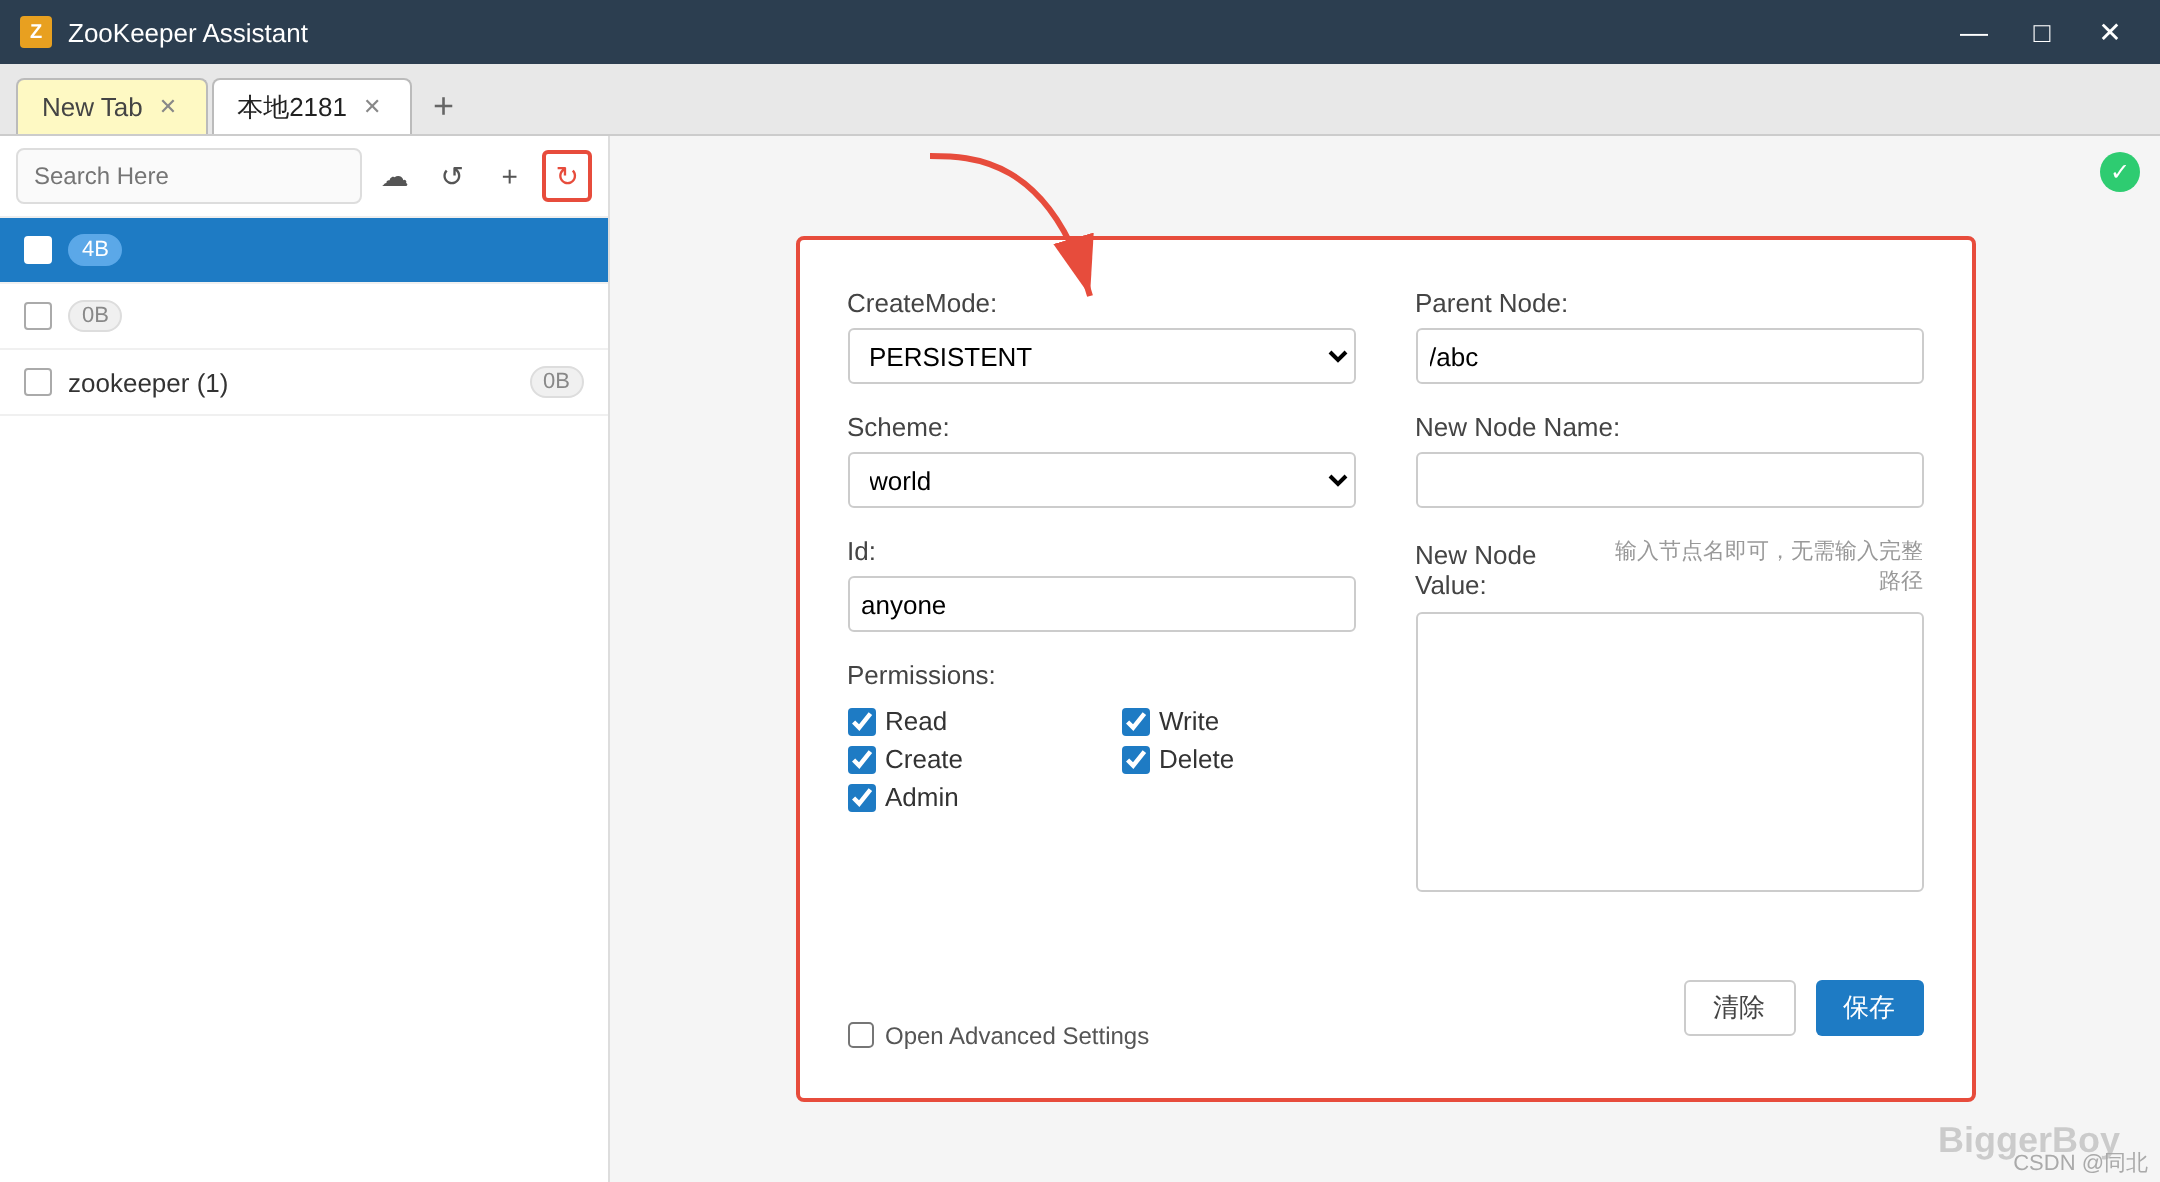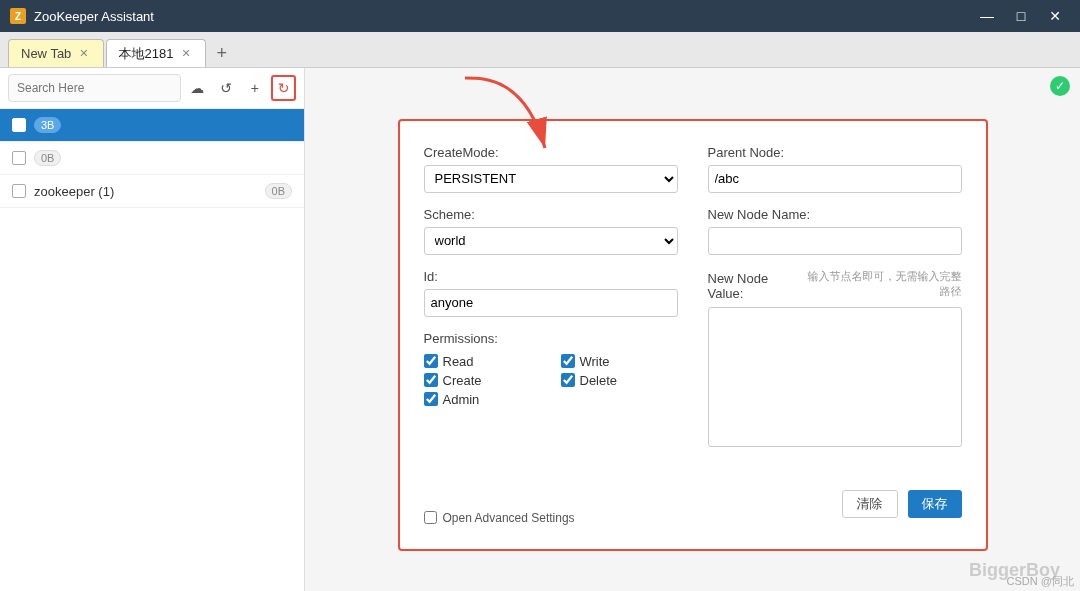--- a/index.html
+++ b/index.html
@@ -392,21 +392,21 @@
       <button class="toolbar-btn">
         <span>+</span>
       </button>
       <button class="toolbar-btn highlighted">
         <span>↻</span>
       </button>
     </div>
 
     <div class="tree-item active">
       <div class="tree-item-checkbox"></div>
-      <span class="tree-item-badge">3B</span>
+      <span class="tree-item-badge">4B</span>
     </div>
     <div class="tree-item">
       <div class="tree-item-checkbox"></div>
       <span class="tree-item-badge">0B</span>
     </div>
     <div class="tree-item">
       <div class="tree-item-checkbox"></div>
       <span class="tree-item-name">zookeeper (1)</span>
       <span class="tree-item-badge">0B</span>
     </div>

